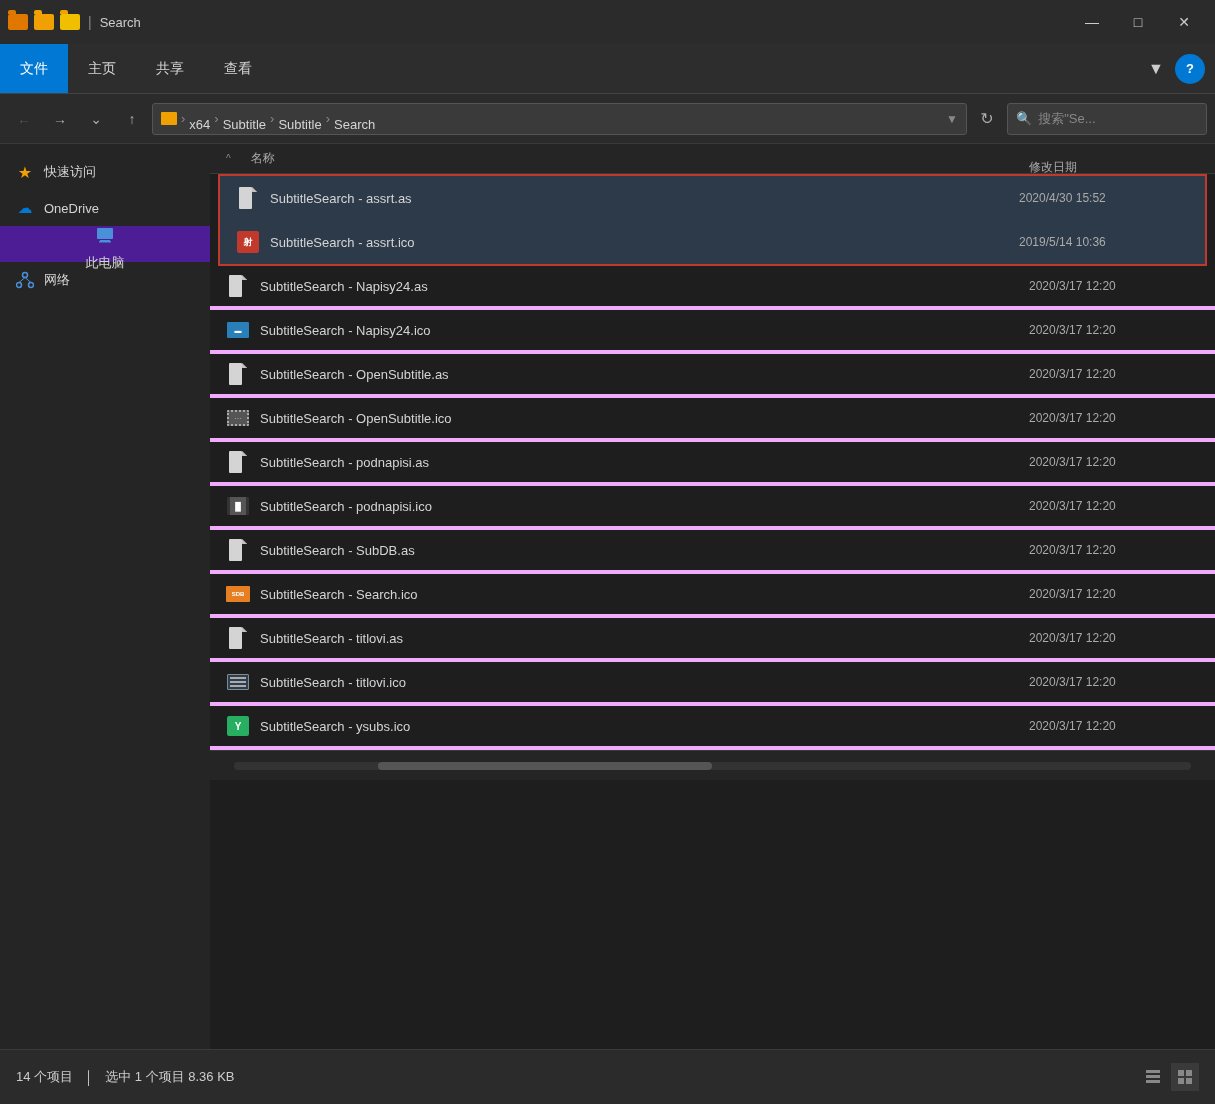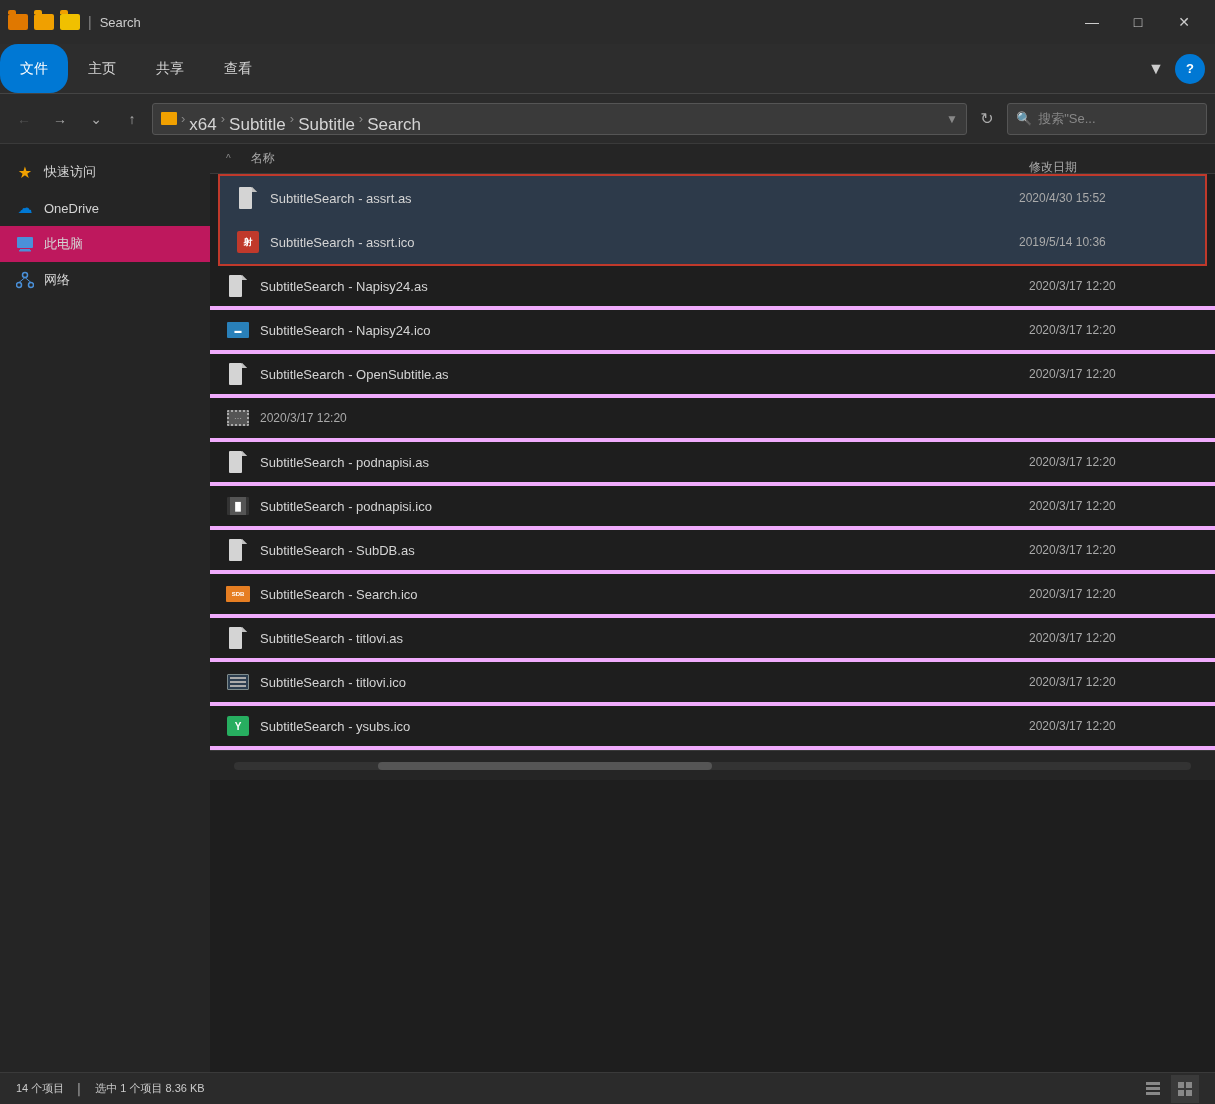--- a/index.html
+++ b/index.html
@@ -101,21 +101,20 @@
       padding: 0 20px;
       display: flex;
       align-items: center;
       font-size: 14px;
       cursor: pointer;
       color: #d4d4d4;
     }
     .ribbon-tab.active {
       background: #0078d4;
       color: #fff;
-      border-radius: 18px;
     }
     .ribbon-expand {
       margin-left: auto;
       display: flex;
       align-items: center;
       padding: 0 10px;
       gap: 4px;
     }
     .ribbon-expand-btn {
       width: 30px; height: 30px;
@@ -163,21 +162,21 @@
       gap: 4px;
       overflow: hidden;
     }
     .path-folder-icon {
       width: 16px; height: 13px;
       background: #f0a000;
       border-radius: 1px;
       flex-shrink: 0;
     }
     .path-separator { color: #888; font-size: 13px; }
-    .path-part { color: #d4d4d4; font-size: 17px; cursor: pointer; margin-top: 12px; }
+    .path-part { color: #d4d4d4; font-size: 13px; cursor: pointer; margin-top: 12px; }
     .path-dropdown {
       margin-left: auto;
       color: #888; font-size: 12px; cursor: pointer;
     }
     .refresh-btn {
       width: 32px; height: 32px;
       display: flex; align-items: center; justify-content: center;
       cursor: pointer; color: #aaa;
     }
     .search-box {
@@ -211,21 +210,21 @@
     .sidebar-item {
       height: 36px;
       display: flex;
       align-items: center;
       padding: 0 16px;
       gap: 10px;
       cursor: pointer;
       font-size: 13px;
       color: #d4d4d4;
     }
-    .sidebar-item.active { background: #be185d; }
+    .sidebar-item.active { background: #4c1d95; flex-direction: column; }
     .sidebar-icon {
       width: 18px; height: 18px;
       display: flex; align-items: center; justify-content: center;
       flex-shrink: 0;
     }
 
     
     .star-icon { color: #f0a000; font-size: 16px; }
     
     .cloud-icon { color: #0078d4; font-size: 15px; }
@@ -350,26 +349,26 @@
     .ico-ysubs {
       width: 22px; height: 20px;
       background: #27ae60;
       display: flex; align-items: center; justify-content: center;
       color: white; font-size: 10px; font-weight: bold;
       border-radius: 2px;
     }
 
     
     .status-bar {
-      height: 32px;
+      height: 55px;
       background: #2b2b2b;
       display: flex;
       align-items: center;
       padding: 0 16px;
-      font-size: 11px;
+      font-size: 13px;
       color: #ccc;
       border-top: 1px solid #3a3a3a;
       flex-shrink: 0;
       gap: 12px;
     }
     .status-bar-right {
       margin-left: auto;
       display: flex;
       gap: 4px;
     }
@@ -536,20 +535,21 @@
           </svg>
       </div>
       <span class="file-item-name">SubtitleSearch - OpenSubtitle.as</span>
       <span class="file-item-date">2020/3/17 12:20</span>
     </div>
 
     <div class="file-item">
       <div class="file-item-icon">
         <div class="ico-dots" style="font-size:8px; color:#aaa;">⋯</div>
       </div>
+      <span class="file-item-name">SubtitleSearch - OpenSubtitle.ico</span>
       <span class="file-item-date">2020/3/17 12:20</span>
     </div>
 
     <div class="file-item">
       <div class="file-item-icon">
         <svg width="18" height="22" viewBox="0 0 18 22">
             <rect x="0" y="0" width="13" height="22" rx="1" fill="#d4d4d4"></rect>
             <polygon points="13,0 18,5 13,5" fill="#999"></polygon>
             <polygon points="13,0 13,5 18,5" fill="#c0c0c0"></polygon>
           </svg>

